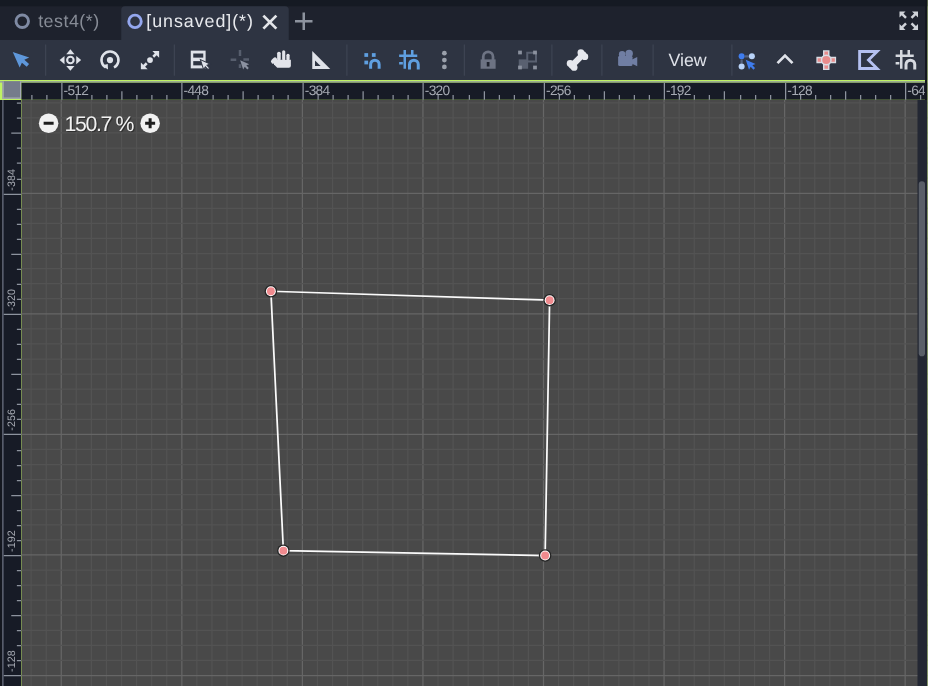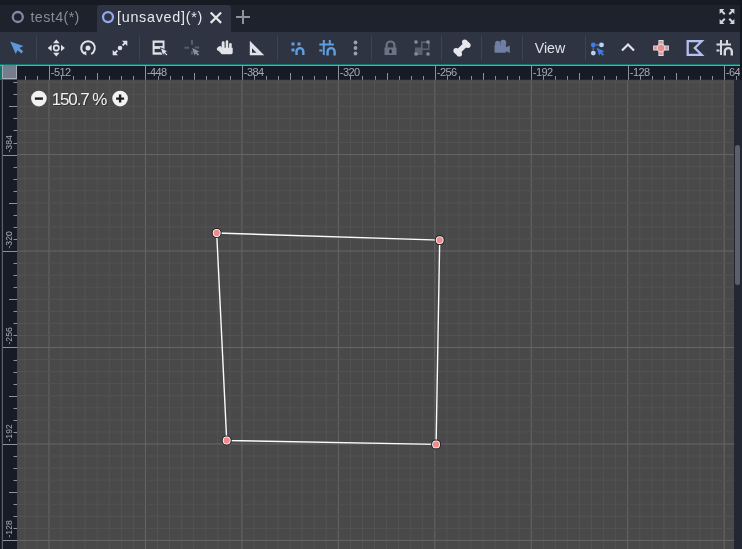--- a/index.html
+++ b/index.html
@@ -1,14 +1,14 @@
 <!DOCTYPE html>
 <html><head><meta charset="utf-8"><style>
 html,body{margin:0;padding:0;}
-#app{position:relative;width:742px;height:549px;background:#0f766e;overflow:hidden;font-family:"Liberation Sans",sans-serif;}
+#app{position:relative;width:742px;height:549px;background:#bef264;overflow:hidden;font-family:"Liberation Sans",sans-serif;}
 .abs{position:absolute;}
 svg text{font-family:"Liberation Sans",sans-serif;}
 </style></head><body>
 <div id="app">
 <svg class="abs" style="left:0;top:0" width="742" height="32">
       <rect width="742" height="32" fill="#1e222d"></rect>
       <rect width="742" height="5" fill="#151a23"></rect>
       <path d="M97,32 V8 Q97,5 100,5 H228 Q231,5 231,8 V32 Z" fill="#2e3442"></path>
       <circle cx="17.8" cy="17" r="5" fill="none" stroke="#7f8aa3" stroke-width="2.3"></circle>
       <text x="30.5" y="21.5" font-size="14.3" letter-spacing="0.4" fill="#878c96">test4(*)</text>

